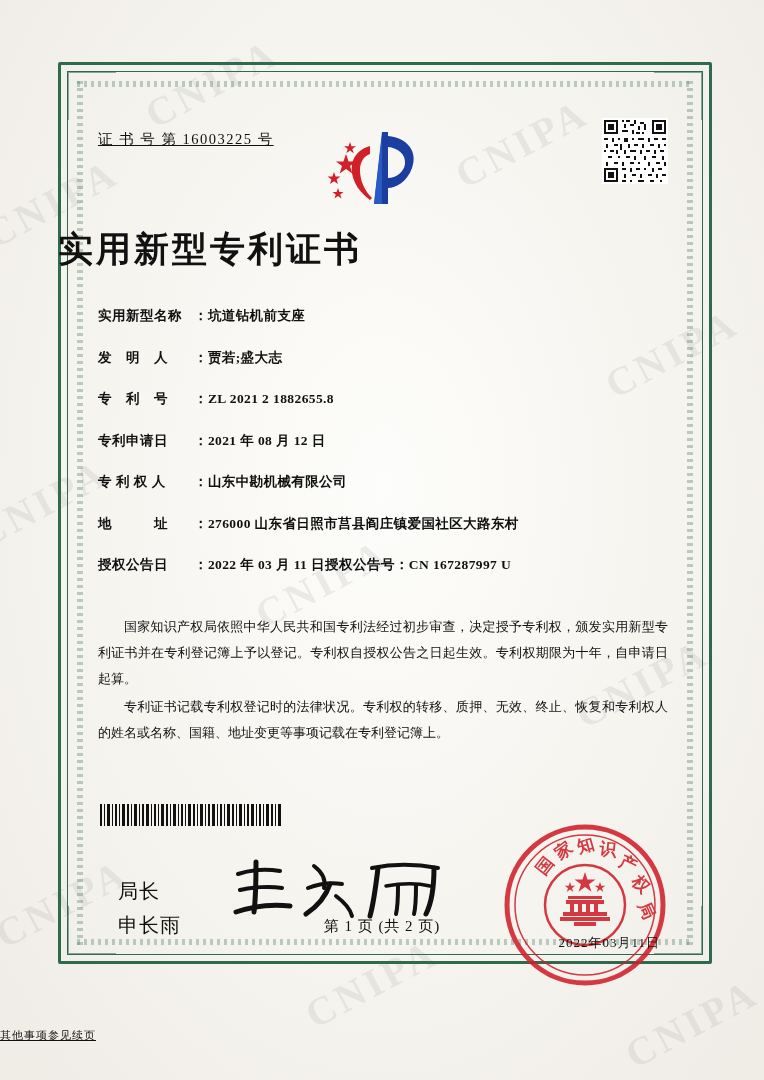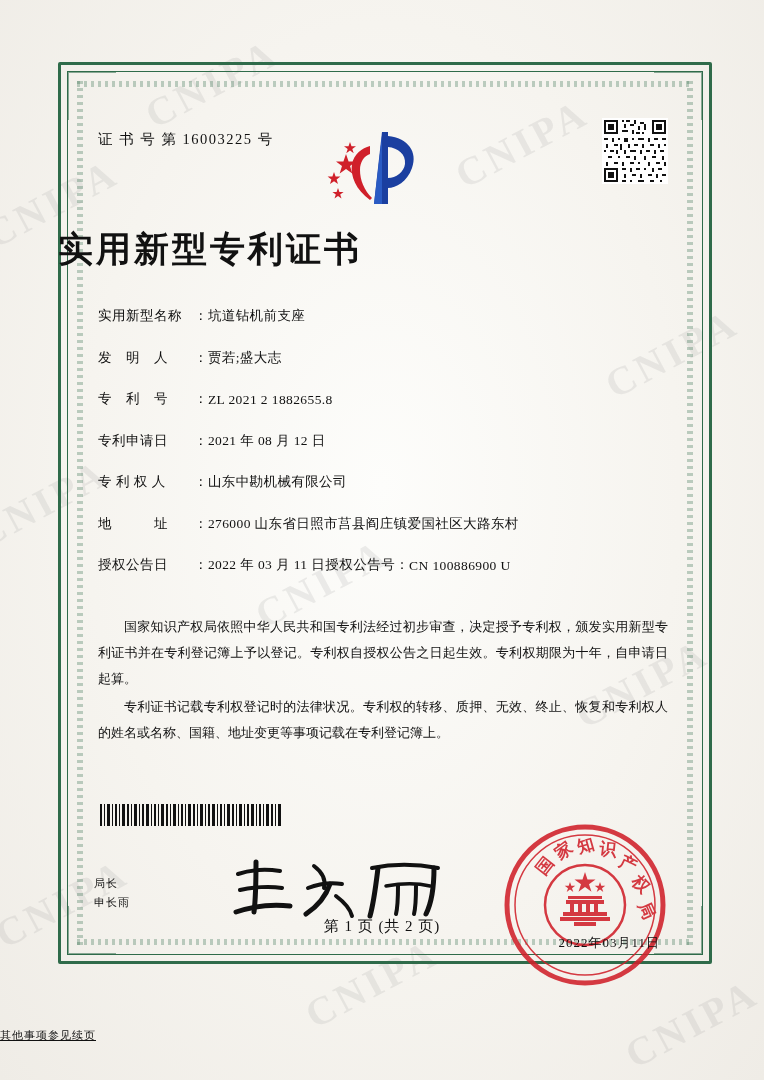--- a/index.html
+++ b/index.html
@@ -100,20 +100,21 @@
     height: 896px;
   }
 
   .cert-no {
     position: absolute;
     left: 40px;
     top: 68px;
     font-size: 14.5px;
     color: #111;
     letter-spacing: 1.5px;
+    text-decoration: underline;
   }
 
   .qr {
     position: absolute;
     right: 38px;
     top: 56px;
     width: 66px;
     height: 66px;
     background-color: #fff;
   }
@@ -143,23 +144,24 @@
   .fields {
     position: absolute;
     left: 40px;
     top: 245px;
     width: 572px;
     font-size: 13.5px;
     color: #111;
   }
   .field-row {
     display: flex;
-    align-items: flex-end;
+    align-items: center;
     margin-bottom: 23.5px;
     white-space: nowrap;
+    font-weight: bold;
   }
   .fl {
     width: 96px;
     flex: 0 0 96px;
     letter-spacing: 0.5px;
   }
   .fv { letter-spacing: 0.4px; }
   .fl2 {
     letter-spacing: 0.5px;
   }
@@ -182,23 +184,23 @@
   .barcode {
     position: absolute;
     left: 42px;
     top: 742px;
     width: 182px;
     height: 22px;
   }
 
   .signer-label {
     position: absolute;
-    left: 36px;
+    left: 60px;
     top: 812px;
-    font-size: 11px;
+    font-size: 20px;
     line-height: 1.7;
     color: #111;
     letter-spacing: 1px;
   }
 
   .signature {
     position: absolute;
     left: 168px;
     top: 792px;
     width: 230px;
@@ -413,21 +415,21 @@
         <span class="fv">：</span>
         <span class="fv">276000  山东省日照市莒县阎庄镇爱国社区大路东村</span>
       </div>
 
       <div class="field-row">
         <span class="fl">授权公告日</span>
         <span class="fv">：</span>
         <span class="fv">2022 年 03 月 11 日</span>
         <span class="fl2">授权公告号</span>
         <span class="fv">：</span>
-        <span class="fv">CN 100886900 U</span>
+        <span class="fv">CN 167287997 U</span>
       </div>
 
     </div>
 
     <div class="paras">
       <p>国家知识产权局依照中华人民共和国专利法经过初步审查，决定授予专利权，颁发实用新型专利证书并在专利登记簿上予以登记。专利权自授权公告之日起生效。专利权期限为十年，自申请日起算。</p>
       <p>专利证书记载专利权登记时的法律状况。专利权的转移、质押、无效、终止、恢复和专利权人的姓名或名称、国籍、地址变更等事项记载在专利登记簿上。</p>
     </div>
 
     <svg class="barcode" viewBox="0 0 182 22" preserveAspectRatio="none">

